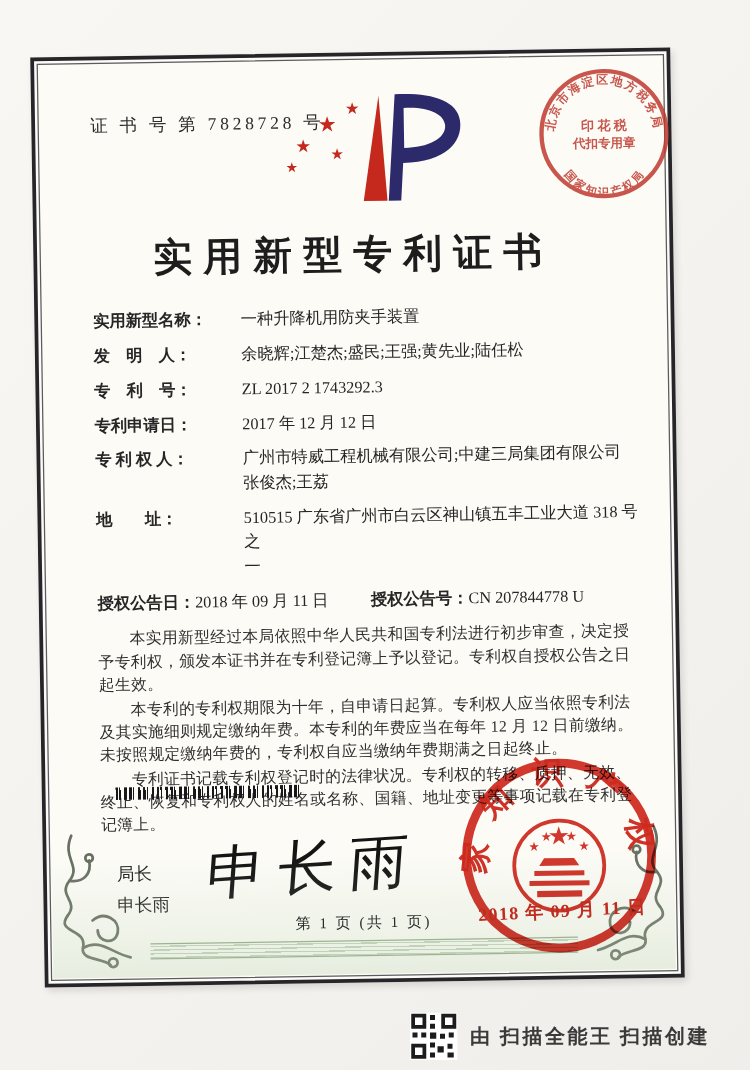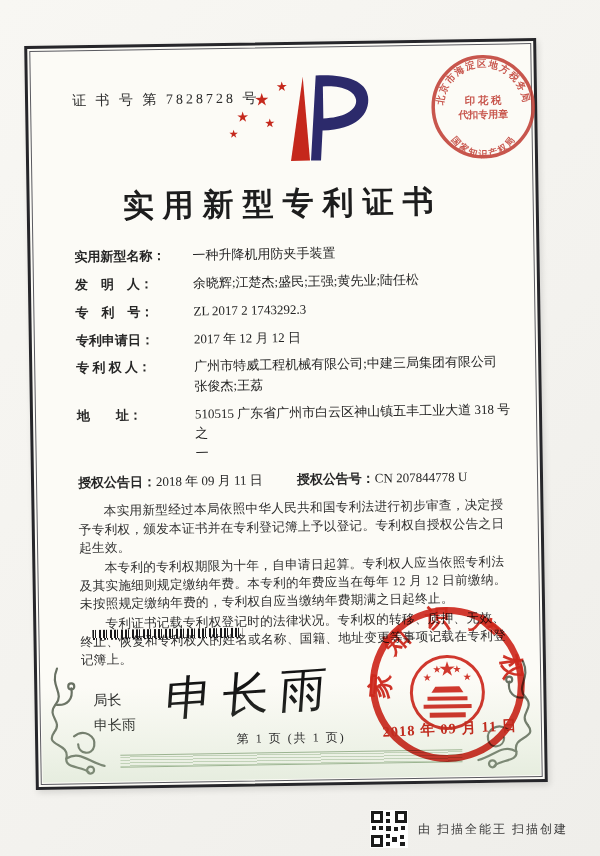--- a/index.html
+++ b/index.html
@@ -63,21 +63,21 @@
     background:repeating-linear-gradient(0deg,rgba(151,178,140,.55) 0 1px,rgba(255,255,255,0) 1px 3px); }
   .page-no { position:absolute; left:0; right:0; bottom:36px; text-align:center; font-size:12px; letter-spacing:2px; color:#2c2c2c; }
 
   .seal { position:absolute; right:12px; bottom:12px; width:168px; height:168px; }
   .seal svg { mix-blend-mode:multiply; }
   .seal-date { position:absolute; left:2px; bottom:30px; width:100%; text-align:center;
     color:#c02c1f; font-size:14.5px; font-weight:bold; letter-spacing:1px; transform:rotate(-2deg); }
 
   
   .watermark { position:absolute; right:32px; bottom:8px; display:flex; align-items:center; gap:10px; }
-  .watermark .txt { font-size:12px; color:#3a3a3a; letter-spacing:2px; font-weight:normal; }
+  .watermark .txt { font-size:16px; color:#3a3a3a; letter-spacing:2px; font-weight:bold; }
 
   .red { fill:#c5281c; }
   .navy { fill:#2c2a6b; }
   svg text { font-family:"Liberation Serif","DejaVu Serif",serif; }
 </style>
 </head>
 <body>
 
 <div class="photo">
   <div class="cert">

